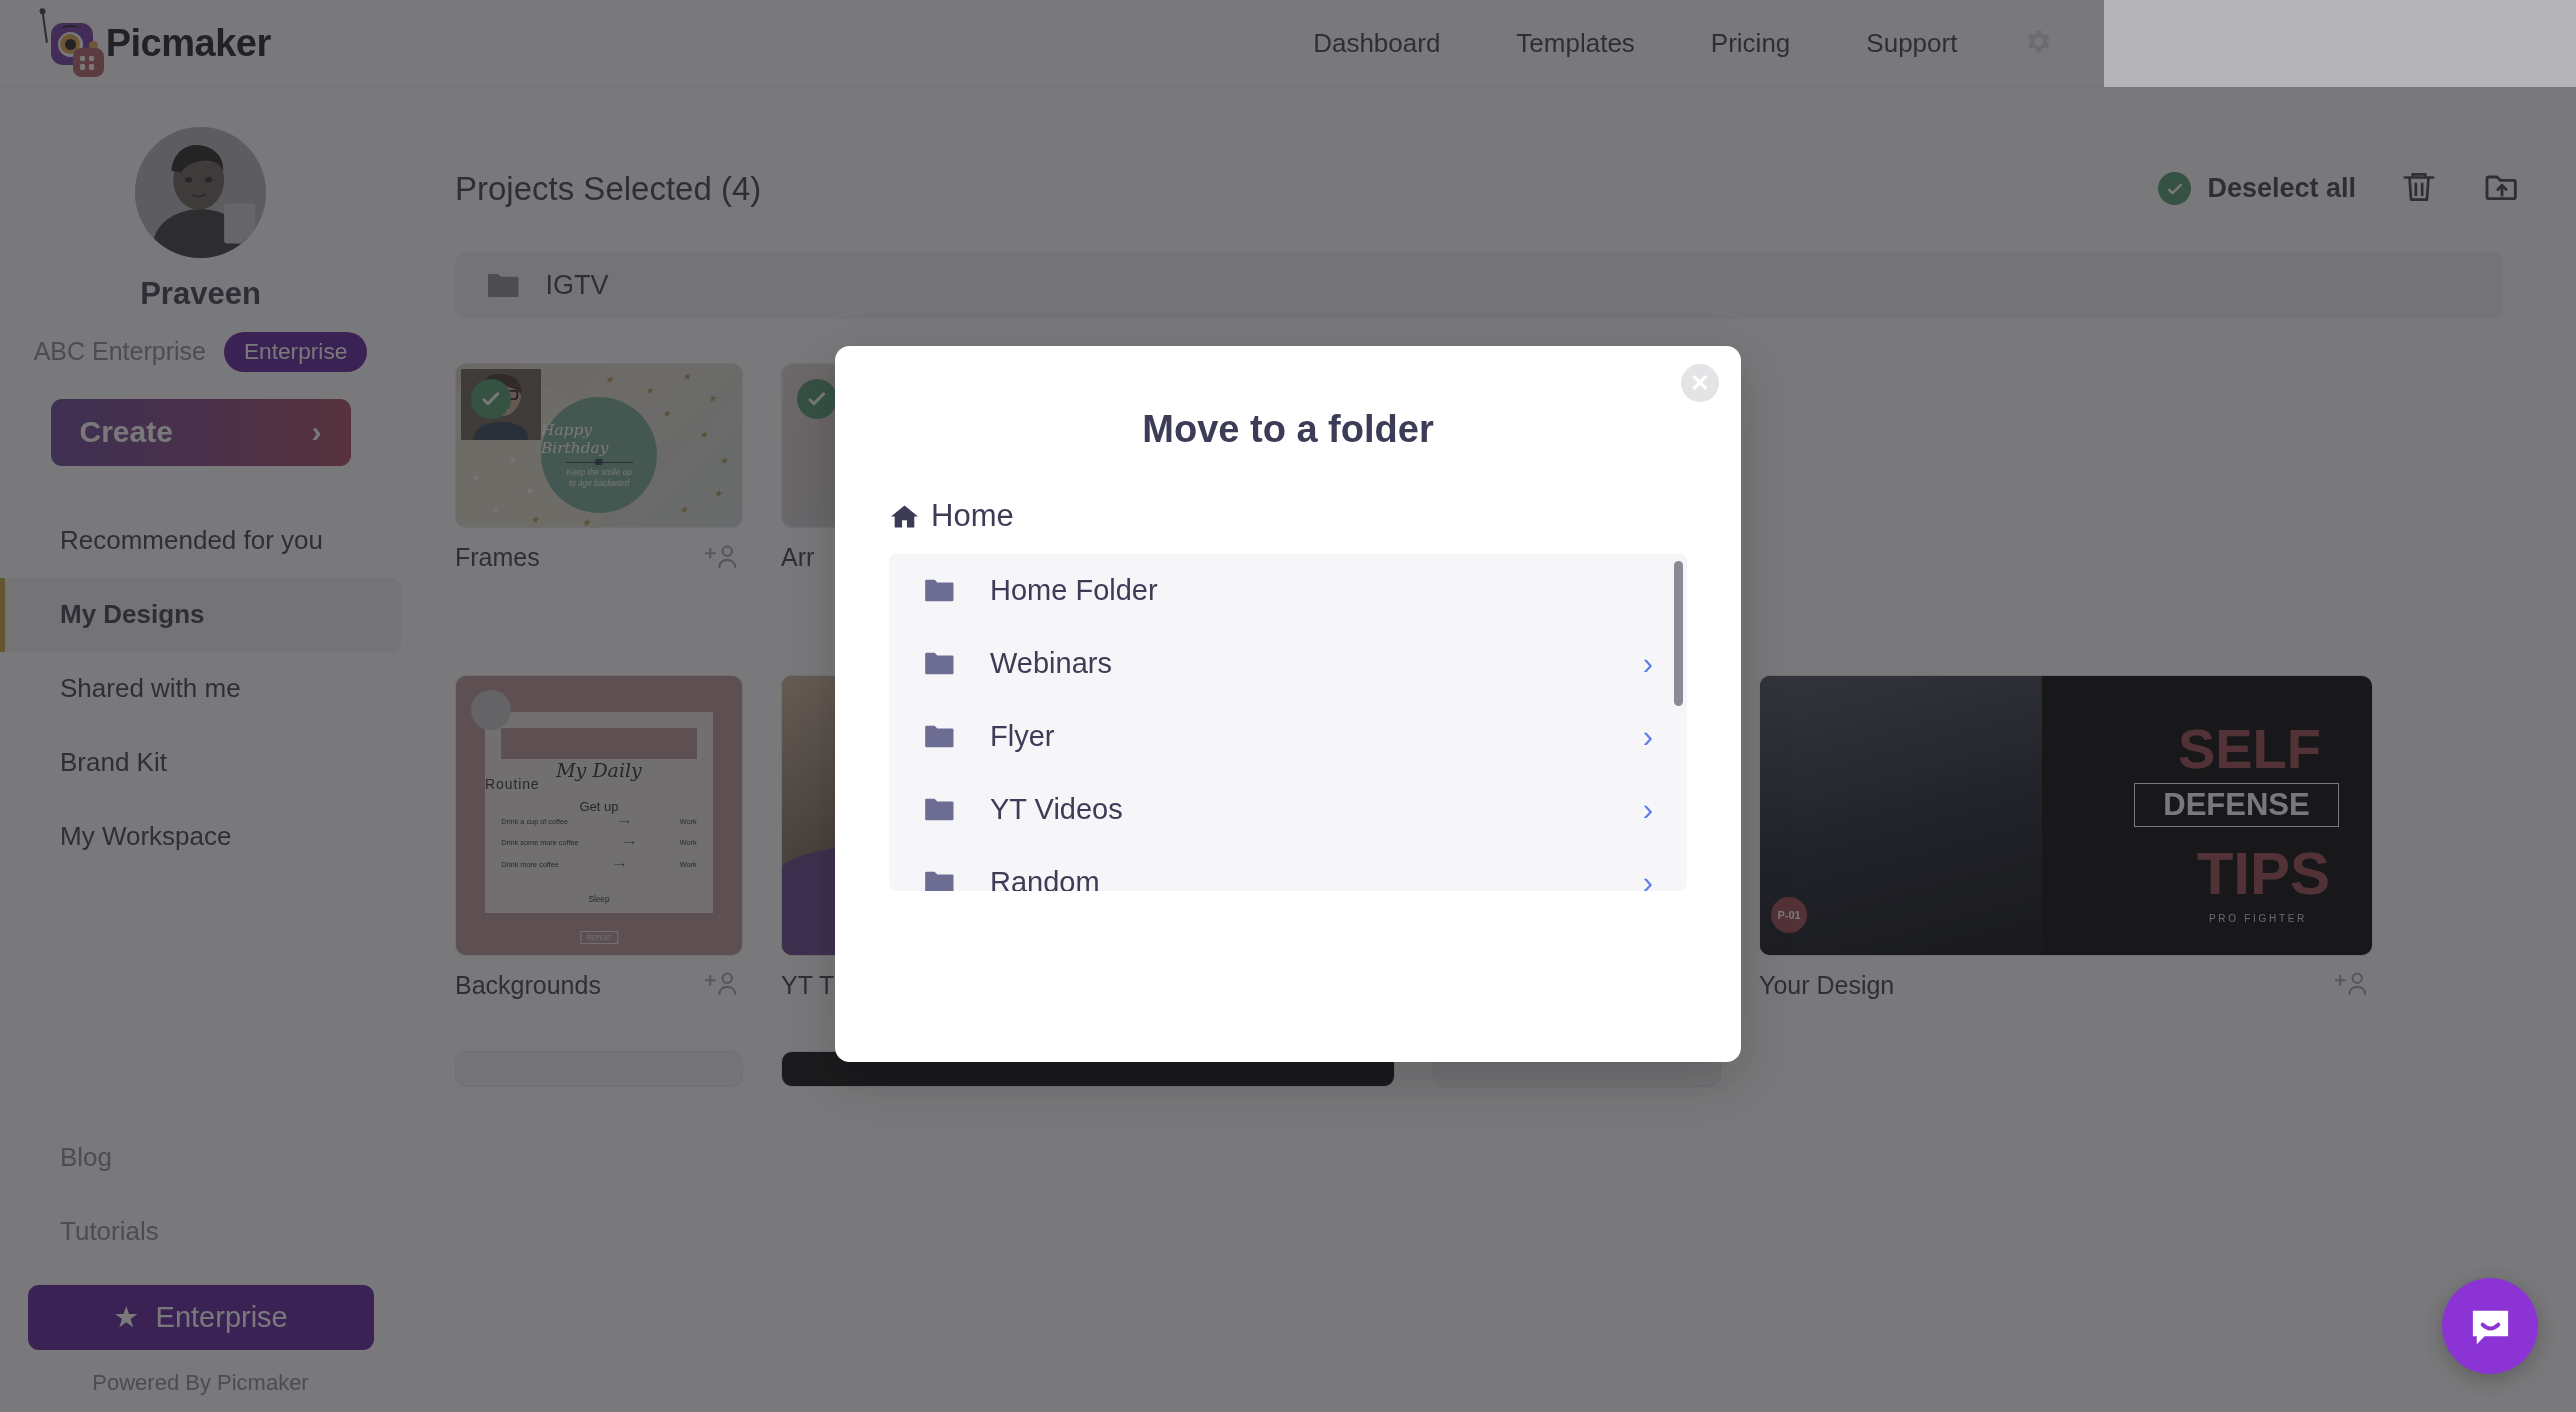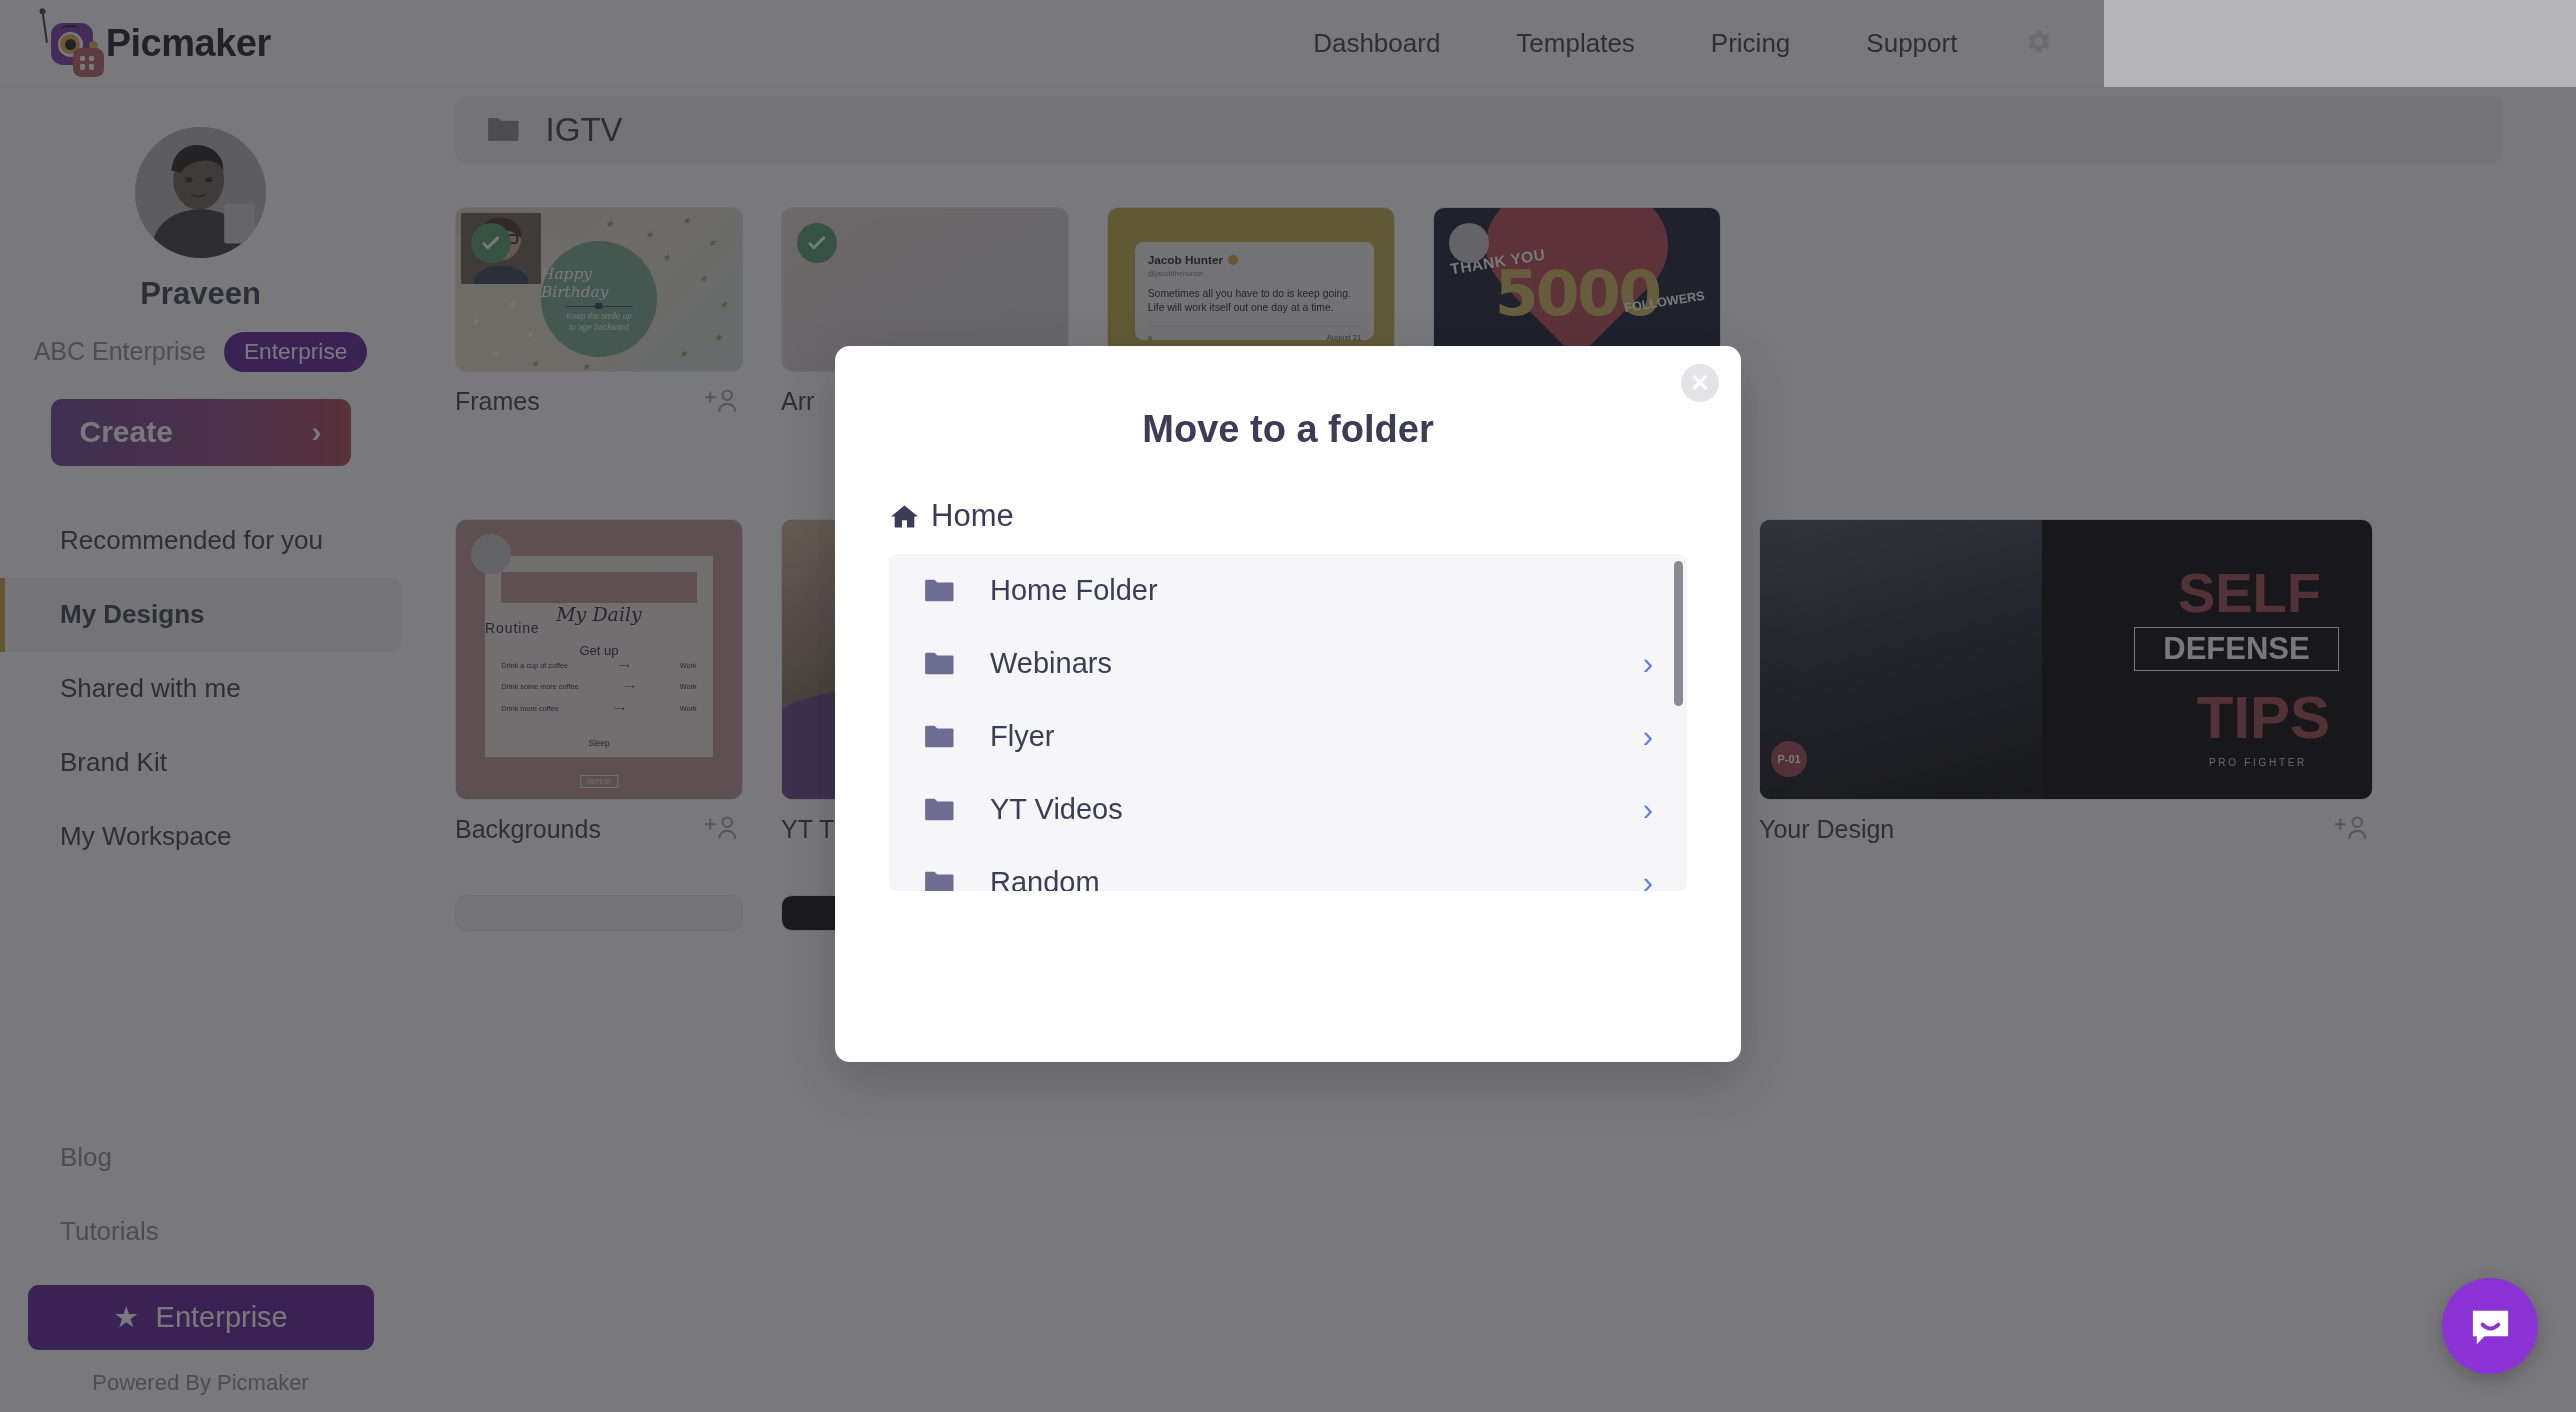--- a/index.html
+++ b/index.html
@@ -146,21 +146,21 @@
     width:33px; height:33px; border-radius:50%; background:#3ea063;
     display:flex; align-items:center; justify-content:center;
   }
   .deselect-label { font-size:27px; font-weight:700; color:#3d3c56; }
   .tool-icon { cursor:pointer; }
 
   .folder-chip {
     margin-top:9px; height:67px; width:100%; max-width:2048px; border-radius:11px;
     background:#f3f2f7; display:flex; align-items:center; padding-left:31px; gap:23.6px;
   }
-  .folder-chip .fname { font-size:33px; color:#3d3c56; }
+  .folder-chip .fname { font-size:27px; color:#3d3c56; }
 
   .grid {
     margin-top:44px; display:grid; grid-template-columns:repeat(6, 288px);
     gap:51px 38px;
   }
   .card { width:288px; cursor:pointer; }
   .thumb {
     width:288px; height:165px; border-radius:11px; overflow:hidden;
     position:relative; background:#e7e6ec; border:0.9px solid #e9e8ee;
   }
@@ -404,20 +404,44 @@
         <div class="ent-btn">
           <span class="star">★</span>
           <span>Enterprise</span>
         </div>
         <div class="powered">Powered By Picmaker</div>
       </div>
     </div>
 
     <div class="main">
 
+      <div class="main-head">
+        <div class="sel-title">Projects Selected (4)</div>
+        <div class="head-right">
+          <div class="deselect">
+            <span class="check-circle">
+              <svg width="20" height="20" viewBox="0 0 24 24" fill="none" stroke="#ffffff" stroke-width="3" stroke-linecap="round" stroke-linejoin="round">
+                  <path d="M5 13l4 4L19 7"></path>
+                </svg>
+            </span>
+            <span class="deselect-label">Deselect all</span>
+          </div>
+          <div class="tool-icon">
+            <svg width="38" height="38" viewBox="0 0 24 24" fill="none" stroke="#3d3c56" stroke-width="1.7" stroke-linecap="round" stroke-linejoin="round">
+              <path d="M3 6h18M8 6V4h8v2M6 6l1 14h10l1-14M10 10v7M14 10v7"></path>
+            </svg>
+          </div>
+          <div class="tool-icon">
+            <svg width="40" height="40" viewBox="0 0 24 24" fill="none" stroke="#3d3c56" stroke-width="1.7" stroke-linecap="round" stroke-linejoin="round">
+              <path d="M3 7a1 1 0 0 1 1-1h5l2 2h8a1 1 0 0 1 1 1v9a1 1 0 0 1-1 1H4a1 1 0 0 1-1-1z"></path>
+              <path d="M12 17v-6M9.5 13.5L12 11l2.5 2.5"></path>
+            </svg>
+          </div>
+        </div>
+      </div>
 
       <div class="folder-chip">
         <svg width="36" height="29" viewBox="0 0 24 20" fill="#8b8b96">
           <path d="M1 3a1 1 0 0 1 1-1h6l2 2h11a1 1 0 0 1 1 1v12a1 1 0 0 1-1 1H2a1 1 0 0 1-1-1z"></path>
         </svg>
         <span class="fname">IGTV</span>
       </div>
 
       <div class="grid">
 

